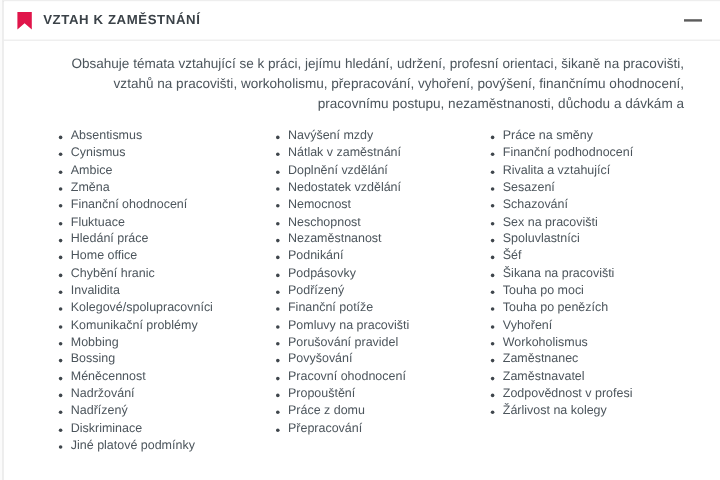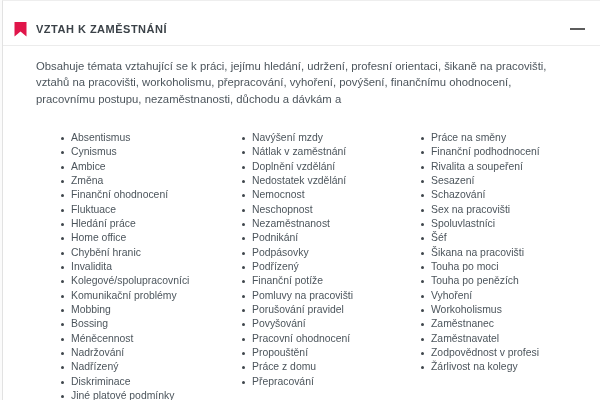--- a/index.html
+++ b/index.html
@@ -16,47 +16,47 @@
     background: #ffffff;
     border-left: 1px solid #e2e2e2;
     border-top: 1px solid #eeeeee;
   }
   .panel-header {
     box-sizing: border-box;
     height: 33px;
     display: flex; align-items: center;
     padding: 0 14px 0 11px;
     border-bottom: 1px solid #ececec;
-    margin-top: 12px;
   }
   .bookmark { width: 13px; height: 15px; margin-right: 9px; display: block; }
   .panel-title {
     font-size: 11px; font-weight: 700;
     letter-spacing: 0.5px;
     color: #3b4248;
   }
   .collapse-btn {
     margin-left: auto;
     background: none; border: none; padding: 3px 1px; cursor: pointer;
     display: flex; align-items: center;
   }
   .collapse-btn .bar { width: 15px; height: 2px; background: #5c5c5c; display: block; }
   .panel-body { padding: 12px 30px 0 33px; }
   .description {
     margin: 0;
     font-size: 11.3px; line-height: 16.3px;
     color: #4c555c;
     max-width: 540px;
+    text-align: right;
   }
   .topic-grid {
     margin: 12px 0 0 11px;
     display: grid;
     grid-template-columns: 181px 179px auto;
   }
-  .topic-grid ul { list-style: none; margin: 12px; padding: 0; }
+  .topic-grid ul { list-style: none; margin: 0; padding: 0; }
   .topic-grid li {
     position: relative;
     padding-left: 12px;
     font-size: 10.4px;
     line-height: 14.35px;
     color: #4c555c;
     white-space: nowrap;
   }
   .topic-grid li::before {
     content: "";
@@ -120,21 +120,21 @@
           <li>Porušování pravidel</li>
           <li>Povyšování</li>
           <li>Pracovní ohodnocení</li>
           <li>Propouštění</li>
           <li>Práce z domu</li>
           <li>Přepracování</li>
         </ul>
       <ul>
           <li>Práce na směny</li>
           <li>Finanční podhodnocení</li>
-          <li>Rivalita a soupeření</li>
+          <li>Rivalita a vztahující</li>
           <li>Sesazení</li>
           <li>Schazování</li>
           <li>Sex na pracovišti</li>
           <li>Spoluvlastníci</li>
           <li>Šéf</li>
           <li>Šikana na pracovišti</li>
           <li>Touha po moci</li>
           <li>Touha po penězích</li>
           <li>Vyhoření</li>
           <li>Workoholismus</li>

